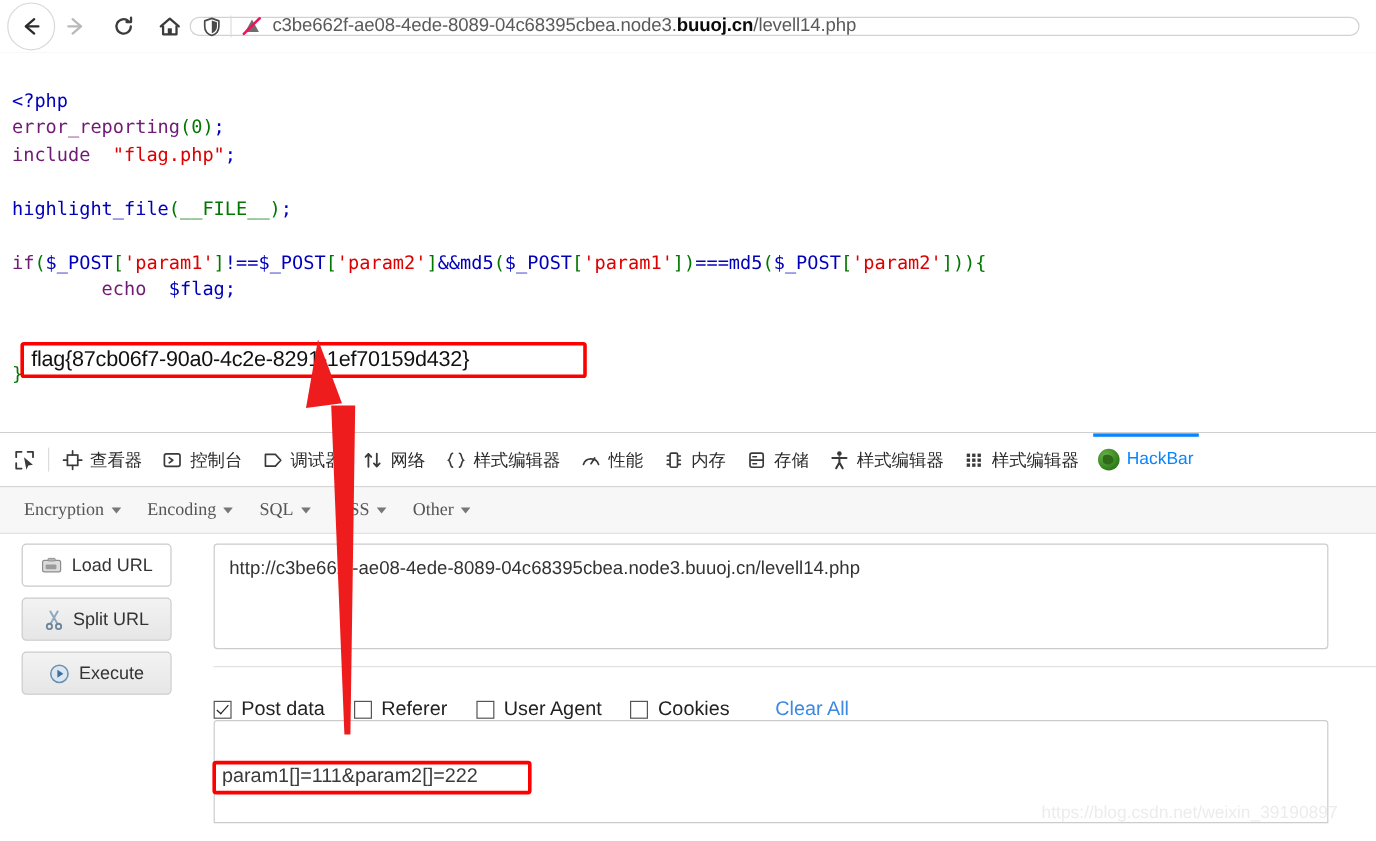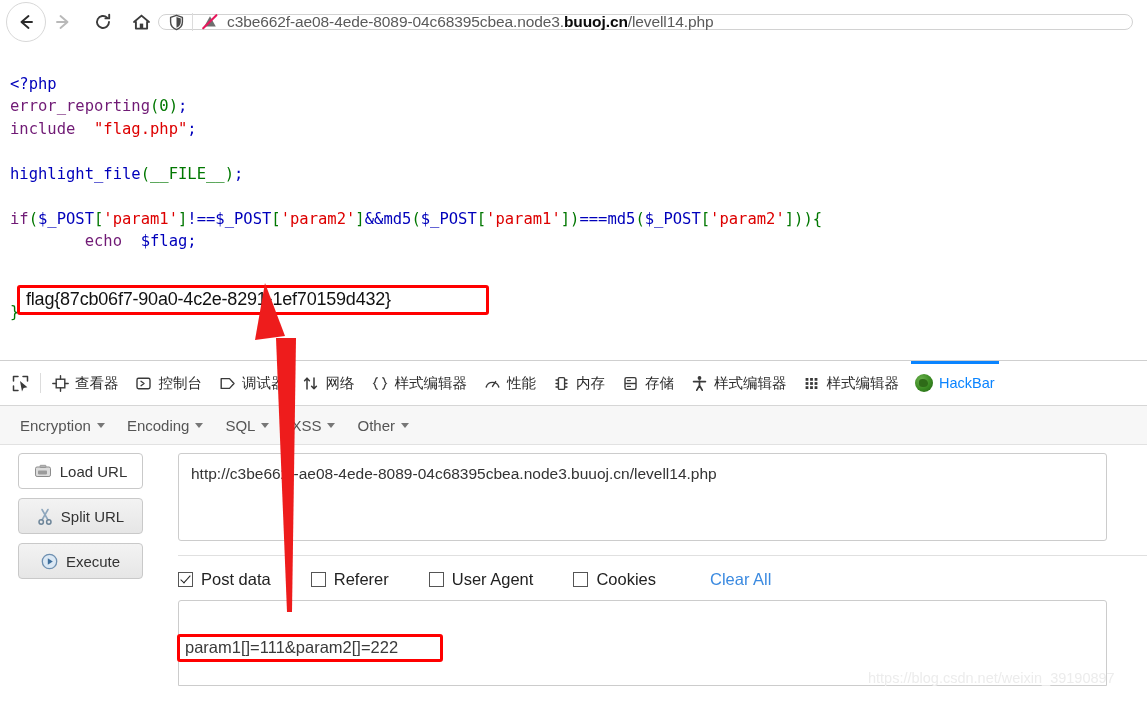--- a/index.html
+++ b/index.html
@@ -156,20 +156,21 @@
   }
 
   
   #hackbar-menubar {
     height: 38px;
     background: #f7f7f7;
     border-bottom: 1px solid #e2e2e2;
     display: flex; align-items: center;
     padding-left: 20px;
     gap: 22px;
+    font-family: Liberation Serif, serif;
   }
   .hb-menu {
     font-size: 15px; color: #555;
     display: flex; align-items: center; gap: 6px;
   }
   .caret {
     width:0;height:0;border-left:4.5px solid transparent;border-right:4.5px solid transparent;
     border-top:5px solid #777; display:inline-block;
   }
 
@@ -205,23 +206,23 @@
     padding: 11px 12px;
     font-size: 15.5px;
     color: #333;
     overflow: hidden;
     white-space: nowrap;
   }
   #hb-checkrow {
     position: absolute; left: 18px; top: 110px; right: 0;
     height: 30px;
     display: flex; align-items: center;
-    gap: 16px;
+    gap: 0;
     border-top: 1px solid #e0e0e0;
-    padding-top: 8px;
+    padding-top: 20px;
   }
   .hb-check {
     display: flex; align-items: center; gap: 8px;
     margin-right: 24px;
     font-size: 16.5px; color: #222;
   }
   .cbox {
     width: 15px; height: 15px;
     border: 1.6px solid #555;
     background: #fff;

